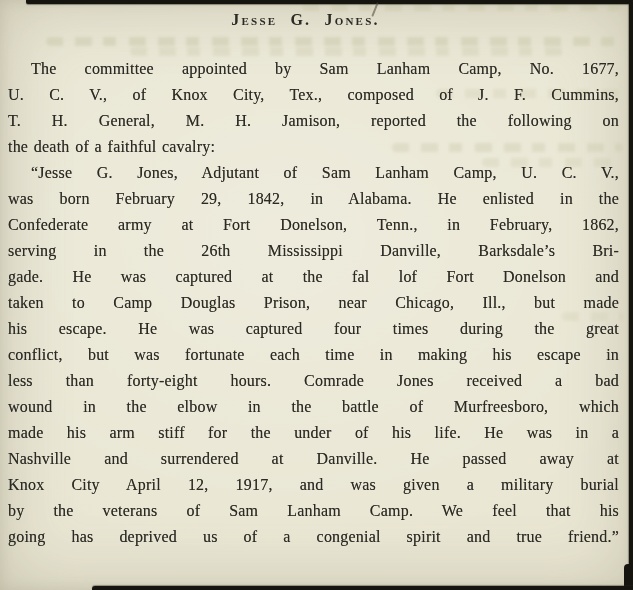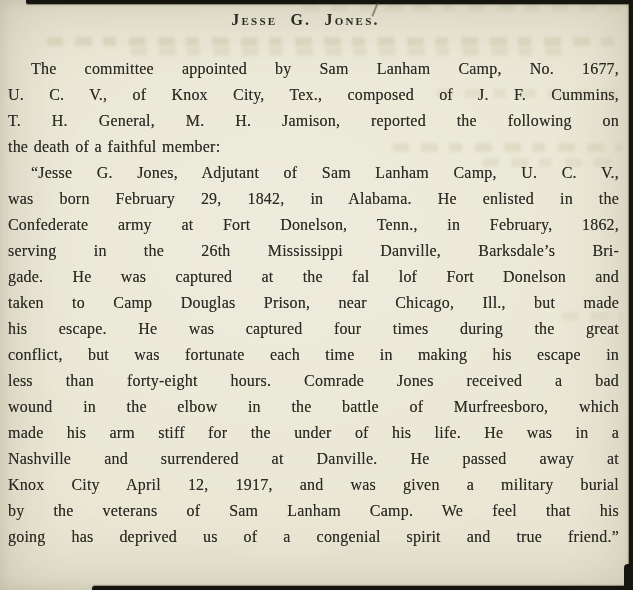--- a/index.html
+++ b/index.html
@@ -79,21 +79,21 @@
   <div class="ghost" style="top:158px;left:482px;right:12px;opacity:.28;"></div>
   <div class="ghost" style="top:312px;left:562px;width:62px;opacity:.26;"></div>
 
   <h1 class="title">Jesse G. Jones.</h1>
 
   <div class="text">
     <div class="paragraph">
         <div class="line indent">The committee appointed by Sam Lanham Camp, No. 1677,</div>
         <div class="line">U. C. V., of Knox City, Tex., composed of J. F. Cummins,</div>
         <div class="line">T. H. General, M. H. Jamison, reported the following on</div>
-        <div class="line short">the death of a faithful member:</div>
+        <div class="line short">the death of a faithful cavalry:</div>
       </div>
     <div class="paragraph">
         <div class="line indent">“Jesse G. Jones, Adjutant of Sam Lanham Camp, U. C. V.,</div>
         <div class="line">was born February 29, 1842, in Alabama.  He enlisted in the</div>
         <div class="line">Confederate army at Fort Donelson, Tenn., in February, 1862,</div>
         <div class="line">serving in the 26th Mississippi Danville, Barksdale’s Bri-</div>
         <div class="line">gade.  He was captured at the fal lof Fort Donelson and</div>
         <div class="line">taken to Camp Douglas Prison, near Chicago, Ill., but made</div>
         <div class="line">his escape.  He was captured four times during the great</div>
         <div class="line">conflict, but was fortunate each time in making his escape in</div>

